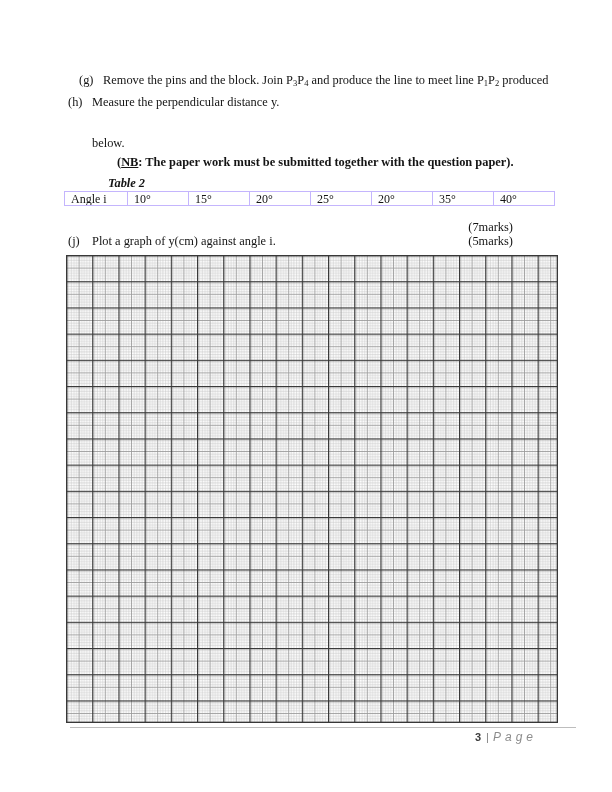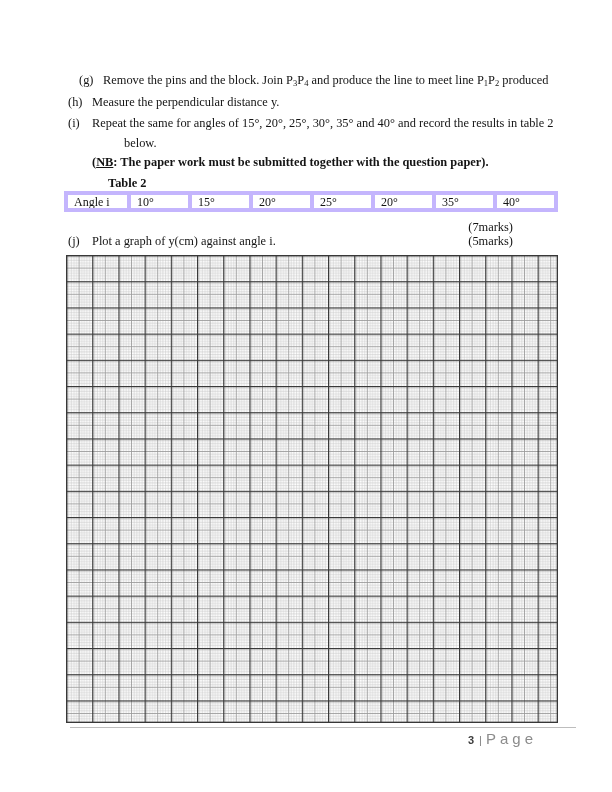--- a/index.html
+++ b/index.html
@@ -18,29 +18,29 @@
     overflow: hidden;
   }
   .abs { position: absolute; }
   .line { white-space: nowrap; }
   .lbl { display: inline-block; width: 24px; }
   sub {
     font-size: 8.5px;
     line-height: 0;
     vertical-align: -2px;
   }
-  .bold { font-weight: bold; }
+  .bold { font-weight: bold; margin-left: 25px; }
   .nb-abbr { text-decoration: underline; font-weight: bold; }
-  .caption { font-weight: bold; }
+  .caption { font-weight: bold; font-style: italic; }
   table.t2 {
     border-collapse: collapse;
     table-layout: fixed;
   }
   table.t2 td {
-    border: 4px solid #c4b5fd;
+    border: 1px solid #c4b5fd;
     height: 13px;
     padding: 0 0 0 6px;
     font-size: 12px;
     line-height: 12px;
     overflow: hidden;
     white-space: nowrap;
   }
   .marks { text-align: right; width: 113px; }
   .footer-rule {
     height: 1px;
@@ -56,43 +56,41 @@
     font-size: 11px;
     font-weight: 700;
     color: #3d3d3d;
   }
   .footer-sep {
     font-size: 11px;
     color: #7f7f7f;
     margin: 0 4px 0 5px;
   }
   .footer-page {
-    font-size: 15px;
+    font-size: 12px;
     color: #8c8c8c;
     letter-spacing: 4px;
+    font-style: italic;
   }
 </style>
 </head>
 <body>
 
 <div class="page">
 
   <div class="abs line" style="left:68px; top:73px;margin-left:11px;">
     <span class="lbl">(g)</span><span>Remove the pins and the block.  Join P</span><sub>3</sub><span>P</span><sub>4</sub><span> and produce the line to meet line P</span><sub>1</sub><span>P</span><sub>2</sub><span> produced</span>
   </div>
 
   <div class="abs line" style="left:68px; top:95px;">
     <span class="lbl">(h)</span><span>Measure the perpendicular distance y.</span>
   </div>
 
-  <div class="abs line" style="left:68px; top:116px;">
-    <span class="lbl">(i)</span><span>Repeat the same for angles of 15°, 20°, 25°, 30°, 35° and 40° and record the results in table 2</span>
-  </div>
 
-  <div class="abs line" style="left:92px; top:136px;margin-left:32px;">
+  <div class="abs line" style="left:92px; top:136px;">
     <span>below.</span>
   </div>
 
   <div class="abs line bold" style="left:92px; top:155px;">
     <span>(</span><span class="nb-abbr">NB</span><span>: The paper work must be submitted together with the question paper).</span>
   </div>
 
   <div class="abs line caption" style="left:108px; top:176px;">Table 2</div>
 
   <table class="t2 abs" style="left:64px; top:191px;">

